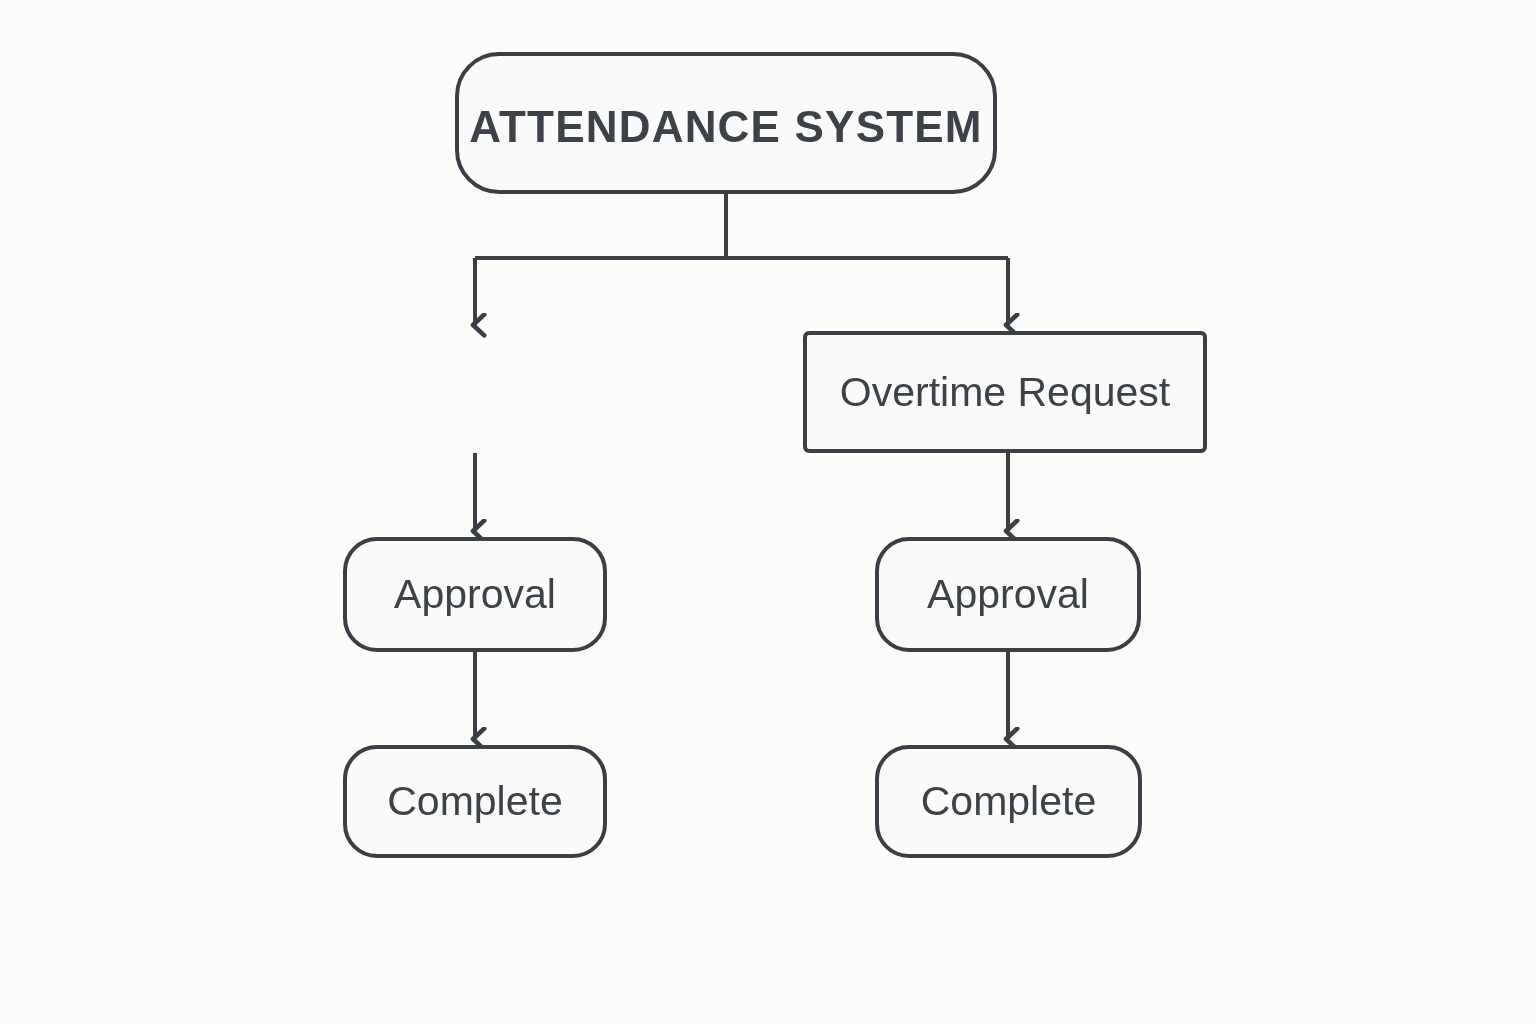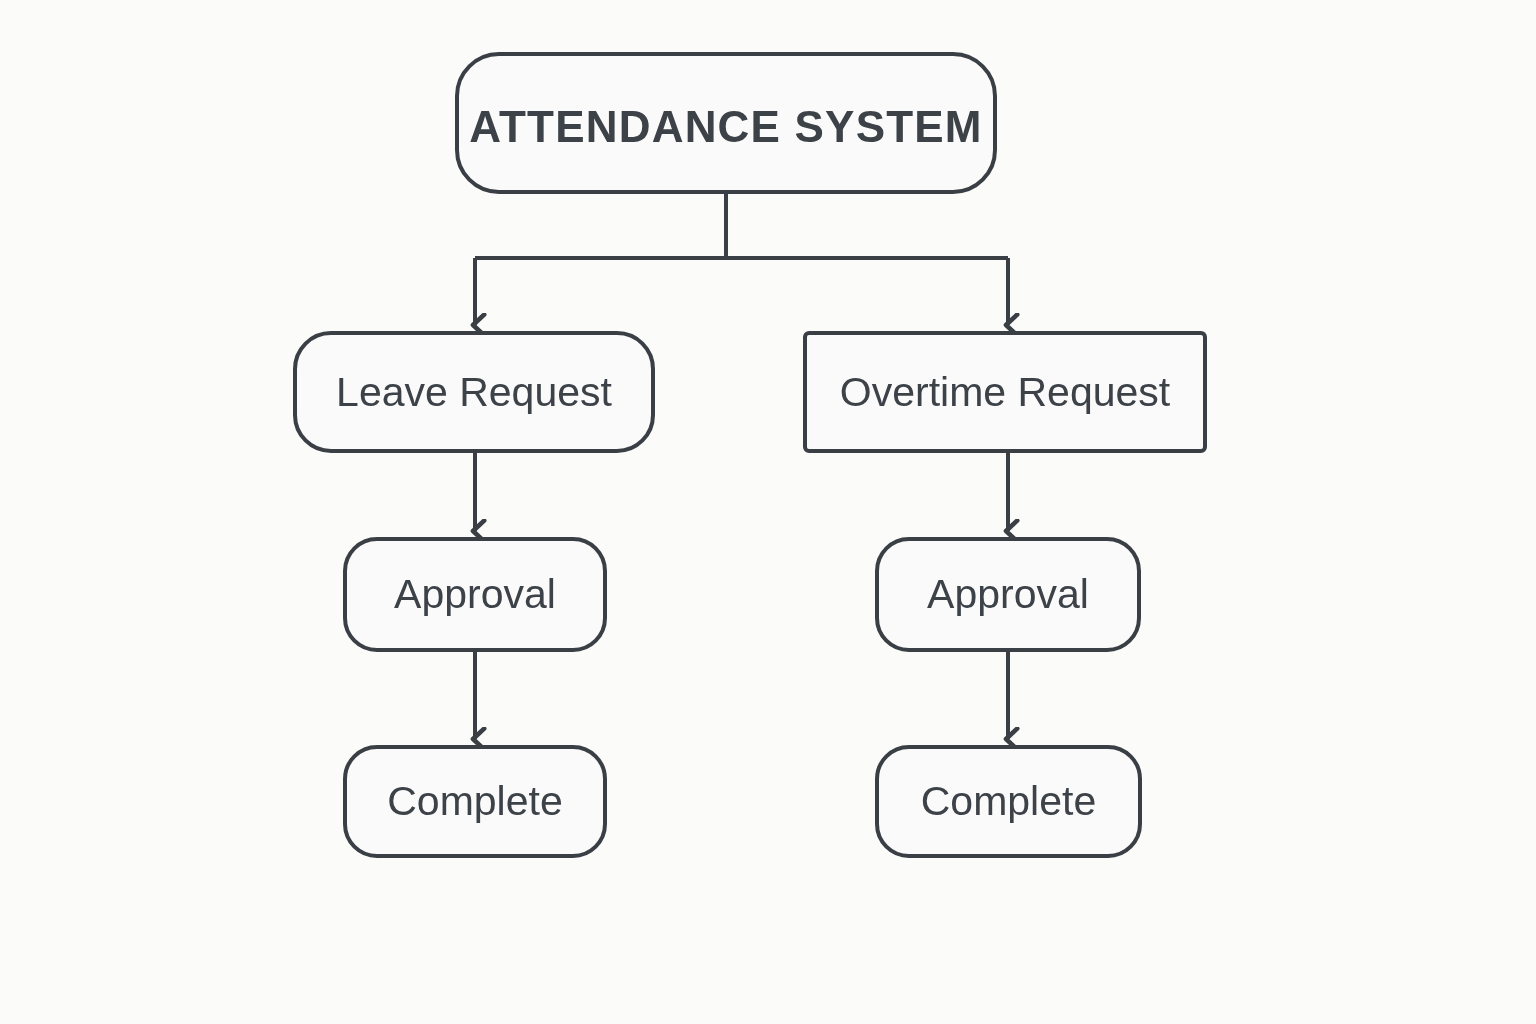--- a/index.html
+++ b/index.html
@@ -145,23 +145,20 @@
 
       <path d="M 1008 453 L 1008 531" marker-end="url(#arrowhead)"></path>
       <path d="M 1008 652 L 1008 739" marker-end="url(#arrowhead)"></path>
     </g>
   </svg>
 
   <div class="node node-root">
     <span class="node-label">ATTENDANCE SYSTEM</span>
   </div>
 
-  <div class="node node-leave">
-    <span class="node-label">Leave Request</span>
-  </div>
 
   <div class="node node-overtime">
     <span class="node-label">Overtime Request</span>
   </div>
 
   <div class="node node-approval-left">
     <span class="node-label">Approval</span>
   </div>
 
   <div class="node node-approval-right">

